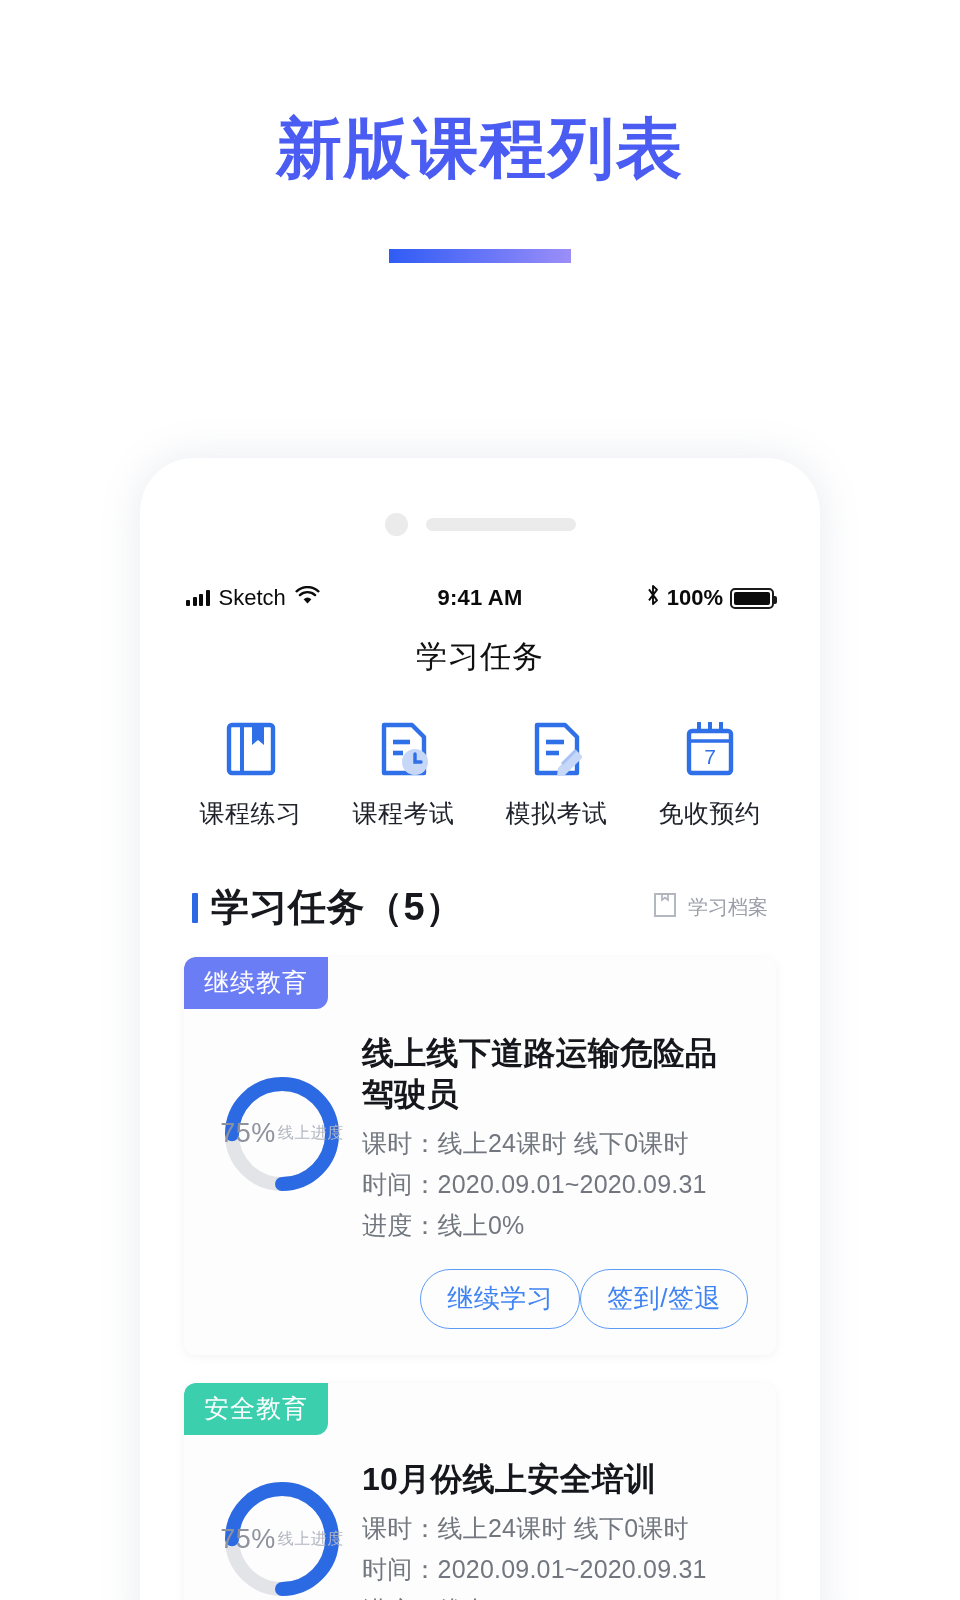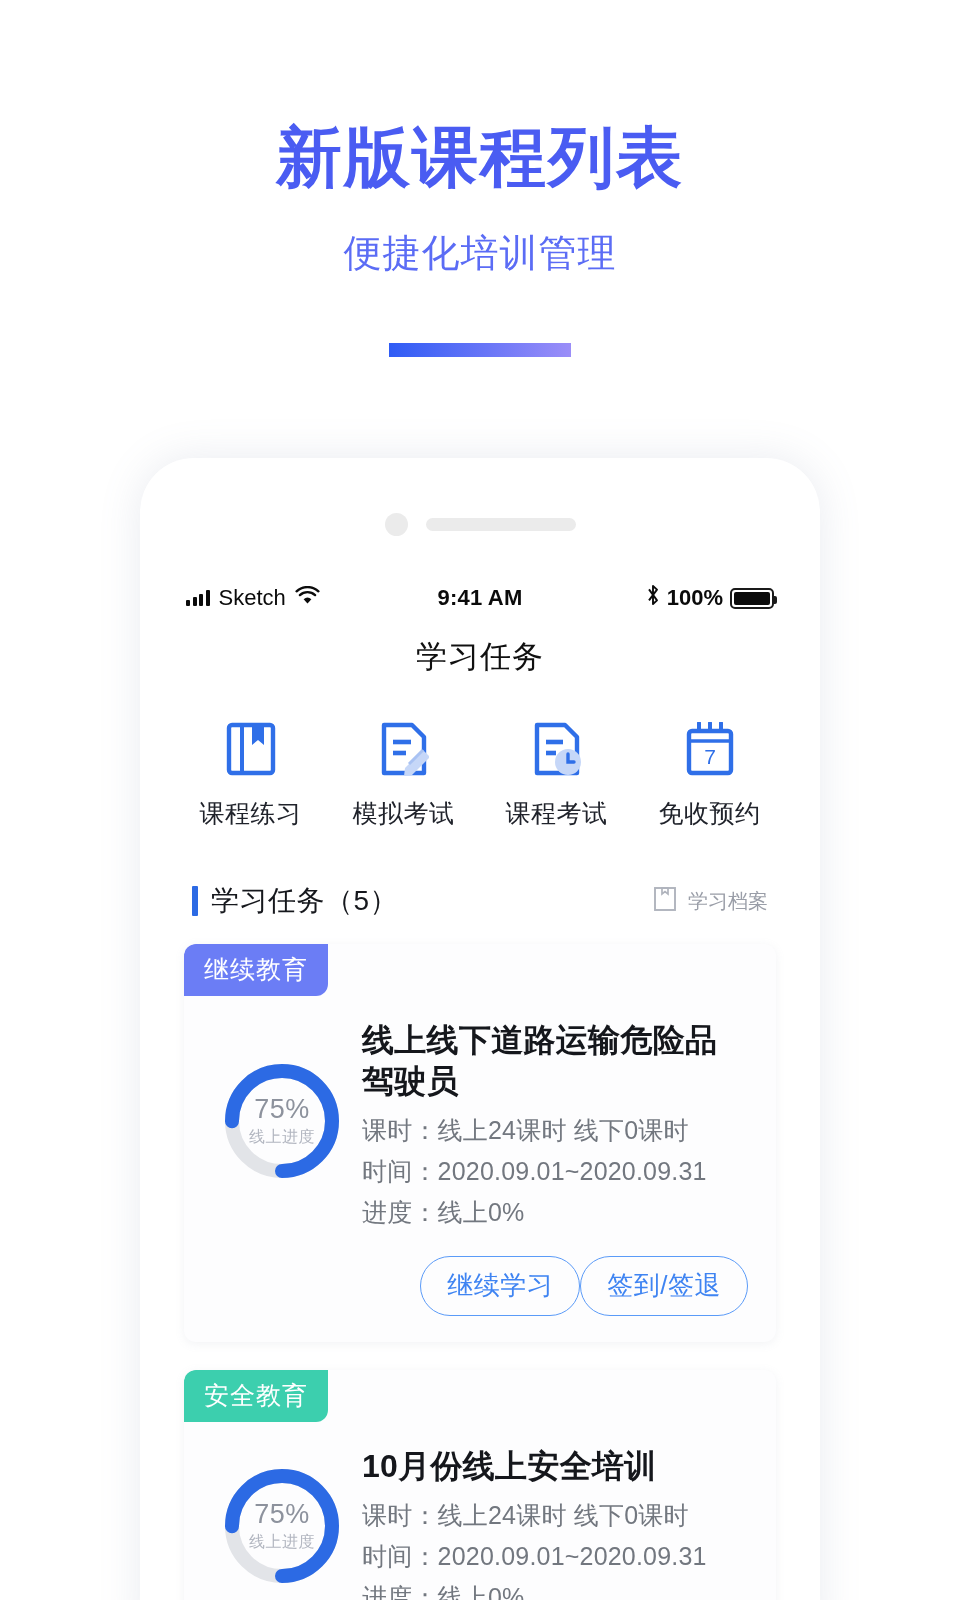--- a/index.html
+++ b/index.html
@@ -5,21 +5,21 @@
   * { box-sizing: border-box; margin: 0; padding: 0; }
   html, body {
     width: 960px; height: 1600px;
     background: #ffffff;
     font-family: "Liberation Sans", "DejaVu Sans", sans-serif;
     overflow: hidden;
   }
   #root { position: relative; width: 960px; height: 1600px; }
 
   
-  .promo { position: absolute; top: 9px; left: 0; width: 960px; text-align: center; }
+  .promo { position: absolute; top: 0; left: 0; width: 960px; text-align: center; }
   .promo-title {
     margin-top: 112px;
     font-size: 66px; font-weight: 700; letter-spacing: 2px;
     color: #4a5cf2; line-height: 1.1;
   }
   .promo-sub {
     margin-top: 34px;
     font-size: 38px; font-weight: 400; letter-spacing: 1px;
     color: #5b6cf5;
   }
@@ -86,21 +86,21 @@
   }
   .quick-label { font-size: 25px; color: #20232b; letter-spacing: 0.5px; }
 
   
   .section-head {
     display: flex; align-items: center; justify-content: space-between;
     margin-top: 52px; padding: 0 52px 0 52px;
   }
   .sec-left { display: flex; align-items: center; gap: 13px; }
   .sec-accent { width: 6px; height: 30px; background: #2c6ae4; border-radius: 1px; }
-  .sec-title { font-size: 28px; font-weight: 400; color: #16181d; letter-spacing: 0.5px; }
+  .sec-title { font-size: 38px; font-weight: 700; color: #16181d; letter-spacing: 0.5px; }
   .sec-right { display: flex; align-items: center; gap: 11px; color: #9a9ea8; font-size: 20px; }
 
   
   .cards { margin-top: 24px; padding: 0 44px; }
   .card {
     position: relative; background: #fdfdfe;
     border-radius: 12px; margin-bottom: 28px;
     box-shadow: 0 2px 10px rgba(150,158,175,0.12);
     overflow: hidden;
   }
@@ -112,21 +112,21 @@
   .card-body { display: flex; padding: 6px 28px 0 18px; }
   .donut-wrap {
     width: 160px; flex: 0 0 160px;
     display: flex; align-items: center; justify-content: center;
     padding-top: 6px;
   }
   .donut { position: relative; width: 124px; height: 124px; }
   .donut svg { display: block; transform: rotate(-90deg) scaleX(-1); }
   .donut-text {
     position: absolute; inset: 0;
-    display: flex; flex-direction: column; align-items: center; justify-content: center;
+    display: flex; flex-direction: row; align-items: center; justify-content: center;
     gap: 2px;
   }
   .donut-pct { font-size: 27px; color: #8d929d; letter-spacing: 0.5px; }
   .donut-cap { font-size: 16px; color: #b2b6c0; letter-spacing: 0.5px; }
   .card-main { flex: 1; padding-top: 18px; }
   .card-title {
     font-size: 32px; font-weight: 700; color: #15171c;
     line-height: 1.28; letter-spacing: 0.3px;
   }
   .meta { margin-top: 8px; }
@@ -146,21 +146,20 @@
     font-family: inherit;
   }
 </style>
 </head>
 <body>
 
 <div id="root">
 
   <div class="promo">
     <div class="promo-title">新版课程列表</div>
-    <div class="promo-sub">便捷化培训管理</div>
     <div class="promo-bar"></div>
   </div>
 
   <div class="device">
 
     <div class="speaker-row">
       <div class="cam-dot"></div>
       <div class="speaker"></div>
     </div>
 
@@ -201,46 +200,46 @@
 
       <div class="quick-item">
         <span>
           <svg width="50" height="54" viewBox="0 0 50 54">
             <rect x="3" y="3" width="44" height="48" rx="3" stroke="#2f6fe8" stroke-width="4.4" fill="none"></rect>
             <line x1="16" y1="3" x2="16" y2="51" stroke="#2f6fe8" stroke-width="4"></line>
             <path d="M26 3h12v20l-6-5-6 5z" fill="#2f6fe8"></path>
           </svg>
         </span>
         <span class="quick-label">课程练习</span>
+      </div>
+
+      <div class="quick-item">
+        <span>
+          <svg width="50" height="54" viewBox="0 0 50 54">
+            <path d="M5 3h28l12 12v36H5z" stroke="#2f6fe8" stroke-width="4.4" fill="none" stroke-linejoin="round"></path>
+            <line x1="14" y1="20" x2="31" y2="20" stroke="#2f6fe8" stroke-width="4.6"></line>
+            <line x1="14" y1="31" x2="24" y2="31" stroke="#2f6fe8" stroke-width="4.6"></line>
+            <circle cx="36" cy="40" r="13" fill="#c6d7f8"></circle>
+            <path d="M36 32v8h6" stroke="#2f6fe8" stroke-width="3.4" fill="none" stroke-linecap="round"></path>
+          </svg>
+        </span>
+        <span class="quick-label">课程考试</span>
       </div>
 
       <div class="quick-item">
         <span>
           <svg width="50" height="54" viewBox="0 0 50 54">
             <path d="M5 3h28l12 12v36H5z" stroke="#2f6fe8" stroke-width="4.4" fill="none" stroke-linejoin="round"></path>
             <line x1="14" y1="20" x2="32" y2="20" stroke="#2f6fe8" stroke-width="4.6"></line>
             <line x1="14" y1="31" x2="27" y2="31" stroke="#2f6fe8" stroke-width="4.6"></line>
             <path d="M44 28 26 46l-1 8 8-1 18-18z" fill="#c6d7f8"></path>
             <path d="M44 28 30 42" stroke="#a9c2f3" stroke-width="3" fill="none"></path>
           </svg>
         </span>
         <span class="quick-label">模拟考试</span>
-      </div>
-
-      <div class="quick-item">
-        <span>
-          <svg width="50" height="54" viewBox="0 0 50 54">
-            <path d="M5 3h28l12 12v36H5z" stroke="#2f6fe8" stroke-width="4.4" fill="none" stroke-linejoin="round"></path>
-            <line x1="14" y1="20" x2="31" y2="20" stroke="#2f6fe8" stroke-width="4.6"></line>
-            <line x1="14" y1="31" x2="24" y2="31" stroke="#2f6fe8" stroke-width="4.6"></line>
-            <circle cx="36" cy="40" r="13" fill="#c6d7f8"></circle>
-            <path d="M36 32v8h6" stroke="#2f6fe8" stroke-width="3.4" fill="none" stroke-linecap="round"></path>
-          </svg>
-        </span>
-        <span class="quick-label">课程考试</span>
       </div>
 
       <div class="quick-item">
         <span>
           <svg width="50" height="54" viewBox="0 0 50 54">
             <rect x="4" y="9" width="42" height="42" rx="3" stroke="#2f6fe8" stroke-width="4.4" fill="none"></rect>
             <line x1="14" y1="1" x2="14" y2="7" stroke="#2f6fe8" stroke-width="4" stroke-linecap="round"></line>
             <line x1="25" y1="1" x2="25" y2="7" stroke="#2f6fe8" stroke-width="4" stroke-linecap="round"></line>
             <line x1="36" y1="1" x2="36" y2="7" stroke="#2f6fe8" stroke-width="4" stroke-linecap="round"></line>
             <line x1="4" y1="19" x2="46" y2="19" stroke="#2f6fe8" stroke-width="3.4"></line>

